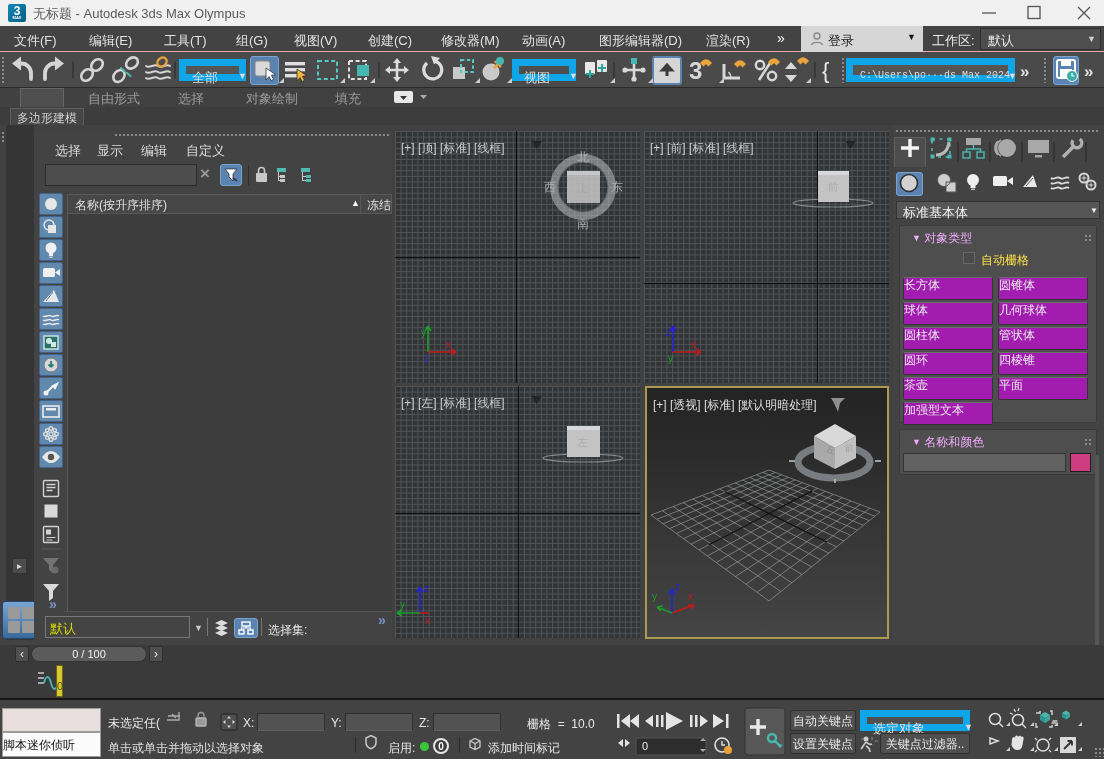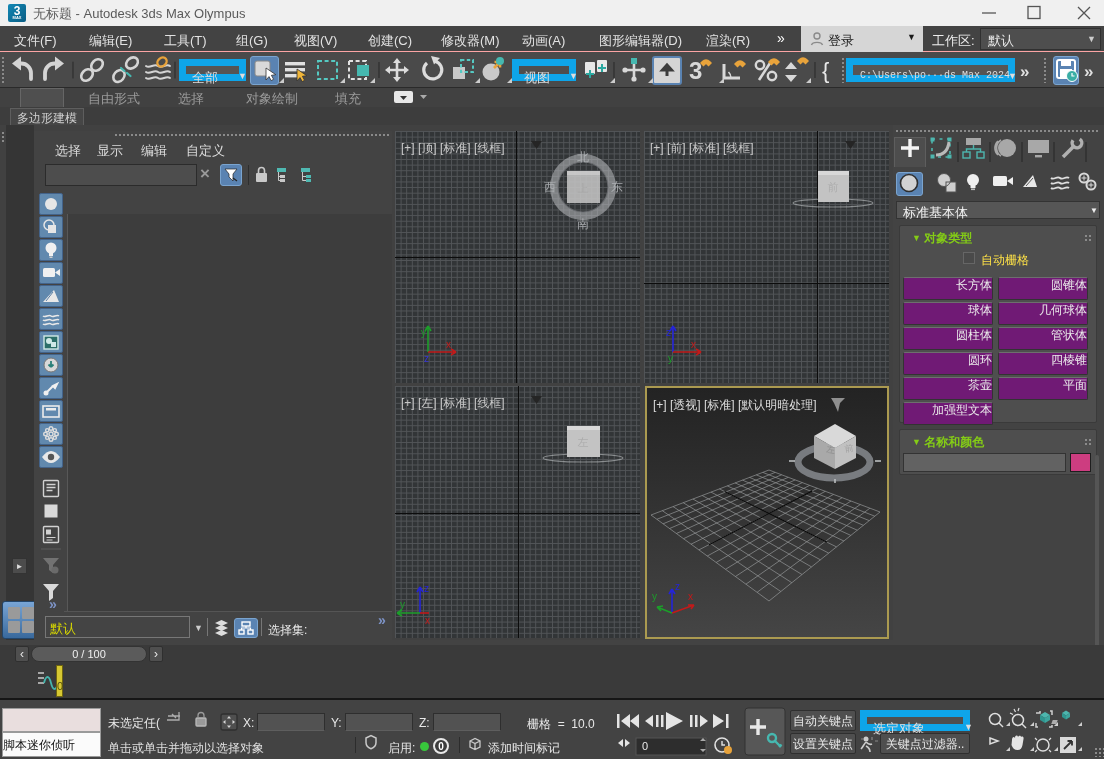--- a/index.html
+++ b/index.html
@@ -37,22 +37,22 @@
 #sxicons{position:absolute;left:4px;top:62px;width:26px;height:418px}
 .sxi{position:absolute;left:1px;width:24px;height:22px;background:#6189ae;border:1px solid #43638a;border-radius:2px}
 
 .vp{background:#323537;background-image:linear-gradient(#525558 1px,transparent 1px),linear-gradient(90deg,#525558 1px,transparent 1px);background-size:5.62px 5.62px}
 .vplabel{position:absolute;left:6px;top:9px;color:#c9c9c9;font-size:12px;white-space:nowrap}
 .axline{position:absolute;background:#0c0c0c}
 #vpPersp{left:645px;top:386px;width:244px;height:253px;border:2px solid #ab9a50;background:linear-gradient(#232323,#2e2e2e 35%,#454545)}
 
 #cp{left:893px;top:125px;width:211px;height:515px;background:#434343}
 .roll{position:absolute;left:6px;width:198px;background:#4e4e4e;border:1px solid #3a3a3a;border-radius:2px}
-.rollhead{color:#84cc16;font-size:12px;font-weight:bold;padding:4px 0 0 12px}
-.cbtn{position:absolute;width:90px;height:23px;background:#701a75;border:1px solid #333;border-top:1px solid #6e6e6e;border-radius:2px;color:#eaeaea;font-size:12px;text-align:right;line-height:15px}
+.rollhead{color:#f0abfc;font-size:12px;font-weight:normal;padding:4px 0 0 12px}
+.cbtn{position:absolute;width:90px;height:23px;background:#a21caf;border:1px solid #333;border-top:1px solid #6e6e6e;border-radius:2px;color:#eaeaea;font-size:12px;text-align:left;line-height:15px}
 
 #tslider{left:0;top:645px;width:1104px;height:19px;background:#3a3a3a}
 #ruler{left:0;top:664px;width:1104px;height:36px;background:#3a3a3a;border-bottom:2px solid #161616}
 #status{left:0;top:700px;width:1104px;height:59px;background:#434343}
 .fld{position:absolute;height:18px;background:#525252;border:1px solid #2e2e2e;border-bottom-color:#5e5e5e}
 .sbtn{position:absolute;background:#4f4f4f;border:1px solid #2f2f2f;border-radius:2px;color:#e8e8e8;font-size:12px;text-align:center}
 .dots{background-image:radial-gradient(#8a8a8a 34%,transparent 35%);background-size:4px 4px}
 .vdots{background-image:radial-gradient(#8a8a8a 40%,transparent 41%);background-size:4px 4px}
 </style></head><body>
 
@@ -254,20 +254,26 @@
       <rect x="4" y="8" width="5" height="3" fill="#c9c9c9"></rect>
       <rect x="4" y="12" width="5" height="3" fill="#c9c9c9"></rect>
       <path d="M2.5 5v8.5M2.5 9.5H4M2.5 13.5H4" stroke="#c9c9c9" fill="none"></path>
     </svg>
   <svg class="a" style="left:266px;top:36px" width="17" height="15" viewBox="0 0 17 15">
       <rect x="1" y="1" width="9" height="4" fill="#4fb9b2"></rect>
       <rect x="6" y="8" width="5" height="3" fill="#4fb9b2"></rect>
       <rect x="6" y="12" width="5" height="3" fill="#4fb9b2"></rect>
       <path d="M2.5 5v8.5M2.5 9.5H6M2.5 13.5H6" stroke="#c9c9c9" fill="none"></path>
     </svg>
+  <div class="a" id="sxhead">
+    <span class="a" style="left:7px;top:2px">名称(按升序排序)</span>
+    <span class="a" style="left:283px;top:3px;font-size:9px;color:#fff">▲</span>
+    <div class="a" style="left:292px;top:0;width:1px;height:19px;background:#585858"></div>
+    <span class="a" style="left:299px;top:2px">冻结</span>
+  </div>
   <div class="a" id="sxlist"></div>
   <div class="a" id="sxicons">
     <div class="sxi" style="top:0"></div>
       <div class="sxi" style="top:23px"></div>
       <div class="sxi" style="top:46px"></div>
       <div class="sxi" style="top:69px"></div>
       <div class="sxi" style="top:92px"></div>
       <div class="sxi" style="top:115px"></div>
       <div class="sxi" style="top:138px"></div>
       <div class="sxi" style="top:161px"></div>

